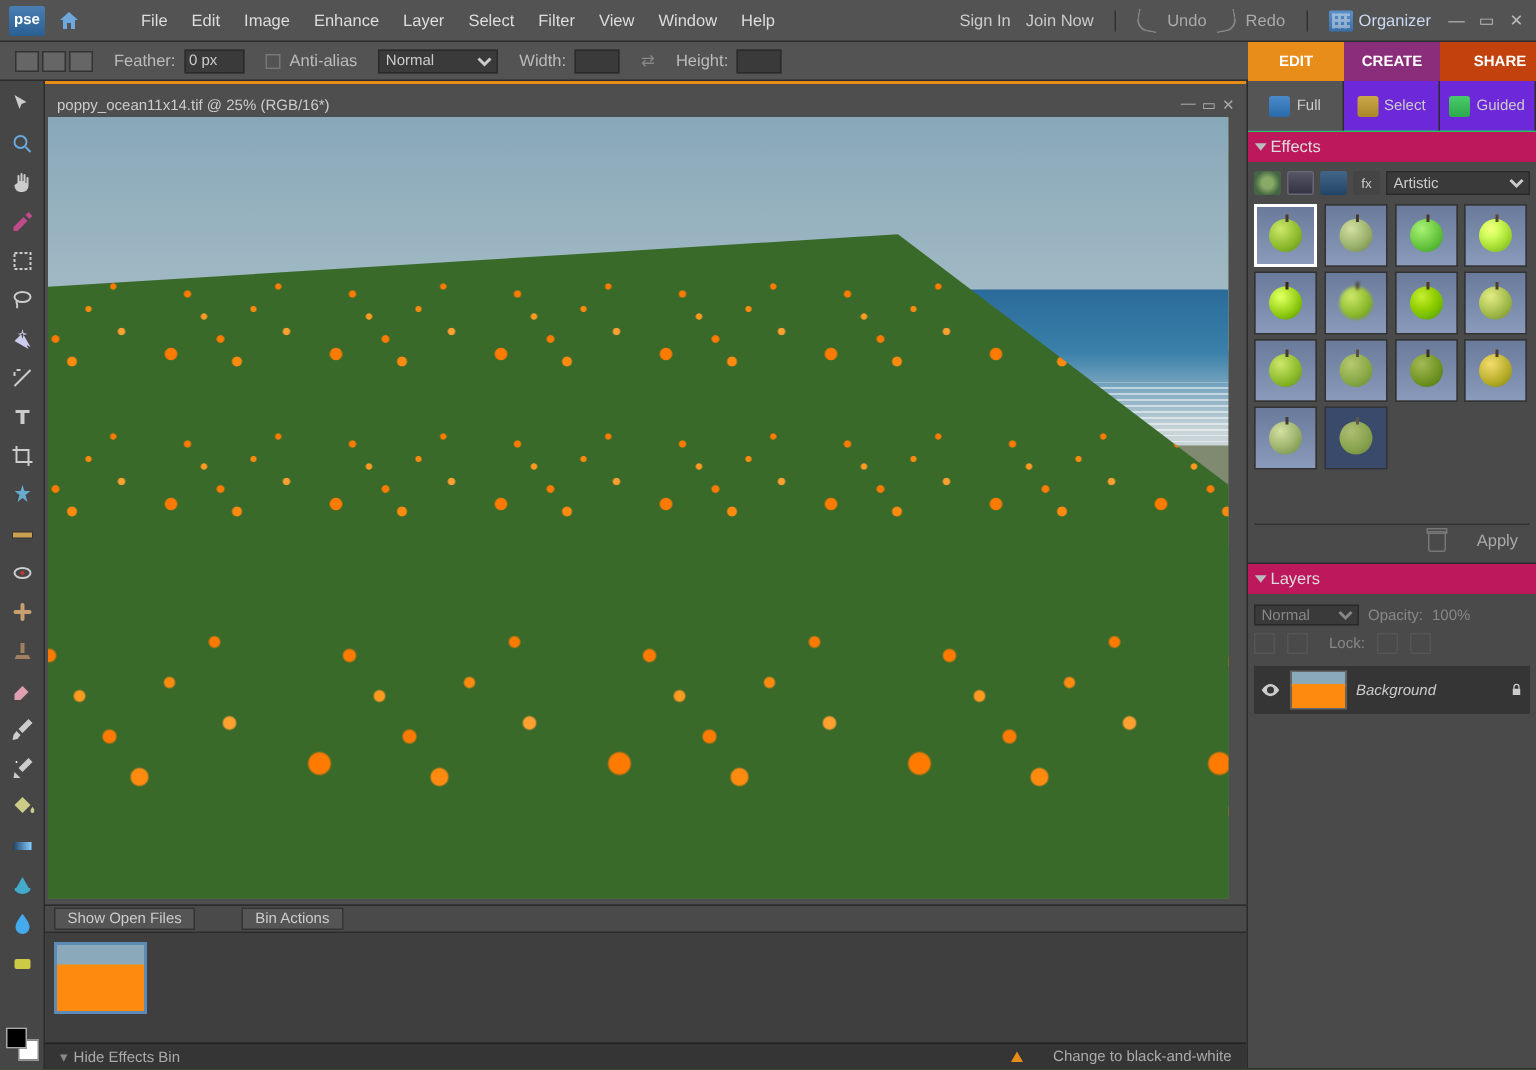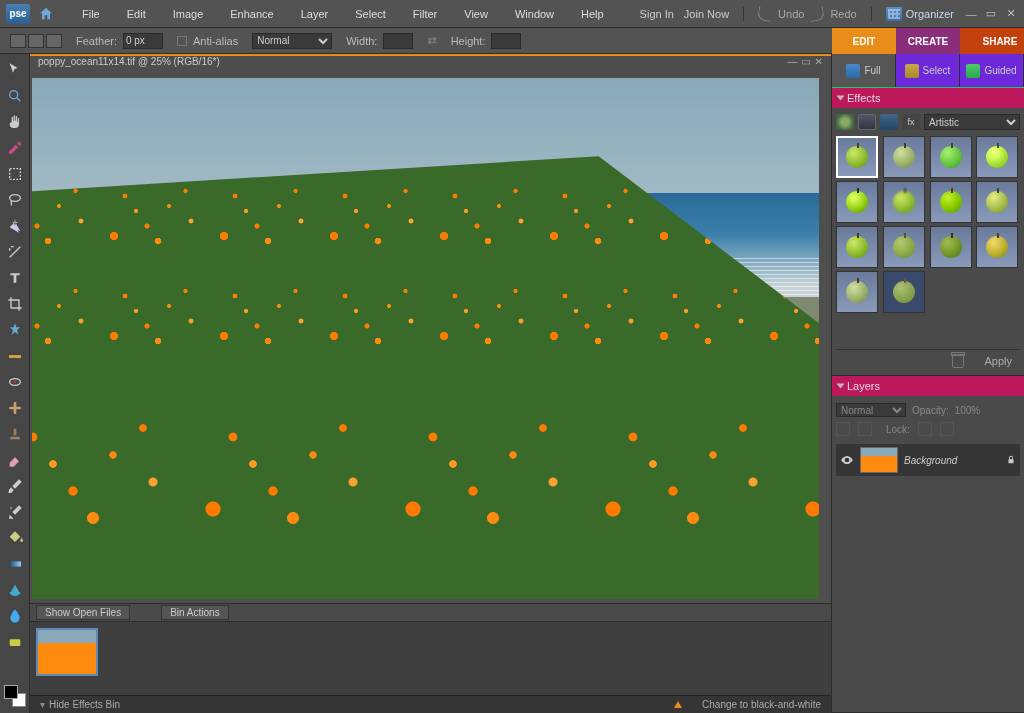--- a/index.html
+++ b/index.html
@@ -4,21 +4,21 @@
 <style>
 * { margin: 0; padding: 0; box-sizing: border-box; font-family: "Segoe UI", Tahoma, sans-serif; }
 body { width: 1024px; height: 713px; background: #464646; color: #ccc; font-size: 11px; overflow: hidden; user-select: none; }
 .app { display: flex; flex-direction: column; height: 100%; }
 
 
 .menubar { height: 28px; background: #535353; display: flex; align-items: center; padding: 0 6px; gap: 6px; border-bottom: 1px solid #2c2c2c; }
 .pse-logo { width: 24px; height: 20px; background: linear-gradient(#4a7fb3, #2a5f93); border-radius: 2px; display: flex; align-items: center; justify-content: center; color: #fff; font-weight: bold; font-size: 10px; }
 .home-icon { width: 20px; height: 20px; display: flex; align-items: center; justify-content: center; }
 .home-icon svg { width: 16px; height: 16px; fill: #6ea8dc; }
-.menu-items { display: flex; gap: 11px; margin-left: 12px; }
+.menu-items { display: flex; gap: 0; margin-left: 24px; }
 .menu-item { padding: 4px 8px; cursor: pointer; color: #ddd; }
 .menubar-right { margin-left: auto; display: flex; align-items: center; gap: 10px; }
 .undo-redo { display: flex; align-items: center; gap: 6px; color: #aaa; }
 .ur-icon { width: 14px; height: 14px; border: 1px solid #888; border-top: none; border-right: none; border-radius: 0 0 0 8px; transform: rotate(10deg); }
 .organizer { display: flex; align-items: center; gap: 4px; color: #c8d8f0; cursor: pointer; }
 .organizer-icon { width: 16px; height: 14px; background: linear-gradient(#5a8fc8, #3a6fa8); border-radius: 1px; position: relative; }
 .organizer-icon::after { content: ""; position: absolute; inset: 2px; background: repeating-linear-gradient(90deg,#fff 0 2px,transparent 2px 4px),repeating-linear-gradient(#fff 0 2px,transparent 2px 4px); opacity: .4; }
 .win-controls { display: flex; gap: 6px; color: #bbb; }
 .win-btn { width: 14px; height: 14px; display: flex; align-items: center; justify-content: center; cursor: pointer; }
 
@@ -44,21 +44,21 @@
 
 .toolbox { width: 30px; background: #464646; border-right: 1px solid #2c2c2c; padding: 6px 3px; display: flex; flex-direction: column; gap: 6px; align-items: center; }
 .tool { width: 20px; height: 20px; display: flex; align-items: center; justify-content: center; cursor: pointer; border-radius: 2px; }
 .tool svg { width: 16px; height: 16px; }
 .swatches { margin-top: auto; width: 22px; height: 22px; position: relative; }
 .swatch-fg { position: absolute; top: 0; left: 0; width: 14px; height: 14px; background: #000; border: 1px solid #aaa; }
 .swatch-bg { position: absolute; bottom: 0; right: 0; width: 14px; height: 14px; background: #fff; border: 1px solid #888; }
 
 
 .center { flex: 1; display: flex; flex-direction: column; background: #3a3a3a; min-width: 0; }
-.doc-header { height: 22px; background: #4e4e4e; border-top: 2px solid #e88c1a; display: flex; align-items: flex-start; padding: 0 8px; color: #ccc; font-size: 10px; justify-content: space-between; }
+.doc-header { height: 22px; background: #4e4e4e; border-top: 2px solid #e88c1a; display: flex; align-items: flex-end; padding: 0 8px; color: #ccc; font-size: 10px; justify-content: space-between; }
 .doc-winbtn { display: flex; gap: 4px; color: #aaa; }
 .canvas-area { flex: 1; background: #4e4e4e; padding: 2px 12px 4px 2px; display: flex; }
 .canvas { flex: 1; background: #7f8a70; position: relative; overflow: hidden; }
 .sky { position: absolute; top: 0; left: 0; right: 0; height: 30%; background: linear-gradient(#88a8b8 0%, #9cb6c2 60%, #a8bec8 100%); }
 .ocean { position: absolute; top: 22%; left: 45%; right: 0; height: 20%; background: linear-gradient(#2a6a9a, #3a80aa 40%, #c8d4d8 90%); }
 .ocean::after { content:""; position:absolute; inset:auto 0 0 0; height:40%; background:repeating-linear-gradient(transparent 0 3px, rgba(255,255,255,.5) 3px 4px); }
 .poppies { position: absolute; top: 15%; left: -5%; right: -5%; bottom: -5%; background:
   radial-gradient(circle at 20% 40%, #ff7a00 2%, transparent 2.5%),
   radial-gradient(circle at 60% 50%, #ff8a10 2.2%, transparent 2.7%),
   radial-gradient(circle at 40% 70%, #ff7a00 2.4%, transparent 2.9%),

